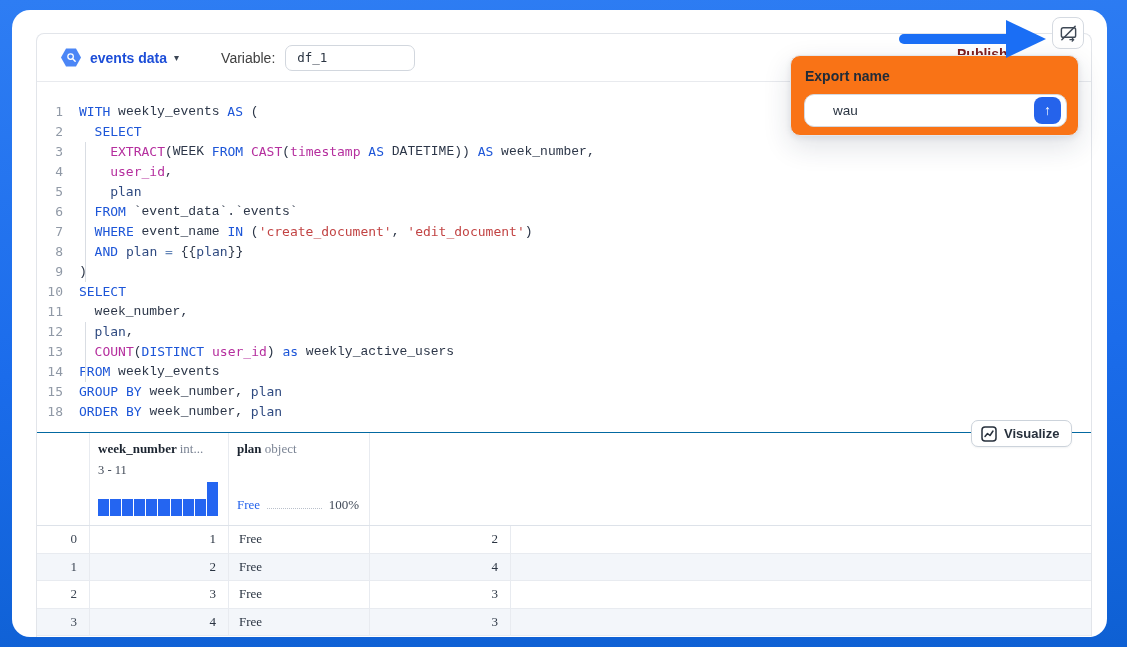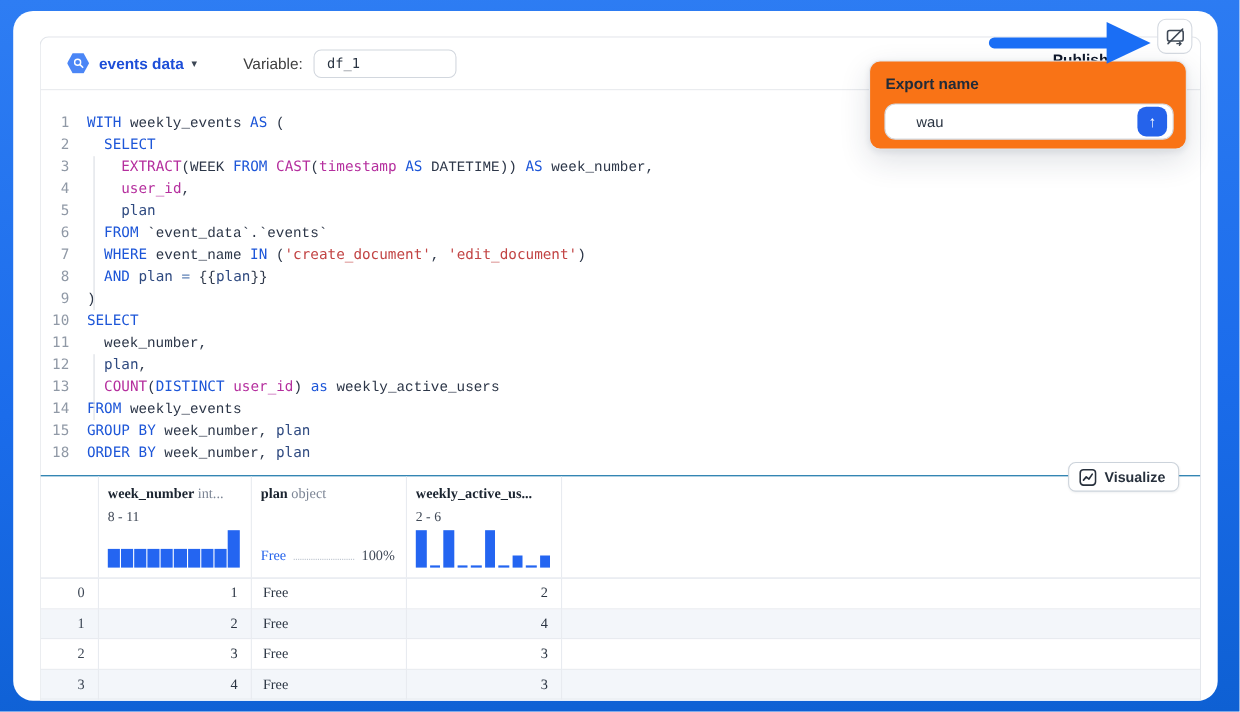--- a/index.html
+++ b/index.html
@@ -56,21 +56,21 @@
   .topval .tv-pct { color:#3f4856; }
 
   .t-row { height:27.5px; font-size:13px; color:#2a3442; }
   .t-row.striped { background:#f3f6fa; }
   .t-cell { border-right:1px solid #e8ebf0; border-bottom:1px solid #e8ebf0; display:flex; align-items:center; padding:0 10px; white-space:nowrap; overflow:hidden; }
   .t-cell.idx { color:#3c4654; justify-content:flex-end; padding-right:12px; }
   .t-cell.num { justify-content:flex-end; padding-right:12px; }
   .t-cell.fill { border-right:none; }
 
   
-  .hidden-behind { position:absolute; left:957px; top:46px; font-size:14px; font-weight:bold; color:#0f172a; z-index:20; }
+  .hidden-behind { position:absolute; left:957px; top:46px; font-size:14px; font-weight:bold; color:#7f1d1d; z-index:20; }
   .export-popup { position:absolute; left:790px; top:55px; width:289px; height:81px; background:#f97316; border:1px solid #e4e7ec; border-radius:10px; box-shadow:0 10px 28px rgba(25,40,70,.14), 0 2px 6px rgba(25,40,70,.08); z-index:40; }
   .export-title { position:absolute; left:14px; top:12px; font-size:14px; font-weight:bold; color:#212b38; }
   .export-input { position:absolute; left:13px; top:38px; width:263px; height:33px; border:1px solid #d4d9e0; border-radius:10px; font-size:13.5px; color:#2a3442; padding:0 40px 0 28px; background:#fff; }
   .export-submit { position:absolute; left:243px; top:41px; width:27px; height:27px; border:none; border-radius:8px; background:#2563eb; color:#fff; font-size:14px; line-height:27px; text-align:center; cursor:pointer; padding:0; }
 
   
   .anno-arrow { position:absolute; left:898px; top:16px; z-index:50; pointer-events:none; }
   .preview-toggle { position:absolute; left:1052px; top:17px; width:32px; height:32px; background:#fff; border:1px solid #d5dae1; border-radius:8px; display:flex; align-items:center; justify-content:center; z-index:30; cursor:pointer; }
 </style>
 </head>
@@ -126,21 +126,21 @@
       </span>
       <span>Visualize</span>
     </button>
 
     <div class="table">
       <div class="t-grid t-header">
         <div class="t-hcell"></div>
 
         <div class="t-hcell">
           <div class="col-title"><span>week_number</span> <span class="col-type">int...</span></div>
-          <div class="col-range">8 - 11</div>
+          <div class="col-range">3 - 11</div>
           <div class="hist hist-tight" id="hist-week">
               <div class="bar" style="height: 50%;"></div>
               <div class="bar" style="height: 50%;"></div>
               <div class="bar" style="height: 50%;"></div>
               <div class="bar" style="height: 50%;"></div>
               <div class="bar" style="height: 50%;"></div>
               <div class="bar" style="height: 50%;"></div>
               <div class="bar" style="height: 50%;"></div>
               <div class="bar" style="height: 50%;"></div>
               <div class="bar" style="height: 50%;"></div>
@@ -150,36 +150,20 @@
 
         <div class="t-hcell">
           <div class="col-title"><span>plan</span> <span class="col-type">object</span></div>
           <div class="topval">
             <span class="tv-label">Free</span>
             <span class="leader"></span>
             <span class="tv-pct">100%</span>
           </div>
         </div>
 
-        <div class="t-hcell">
-          <div class="col-title"><span>weekly_active_us...</span></div>
-          <div class="col-range">2 - 6</div>
-          <div class="hist hist-loose" id="hist-wau">
-              <div class="bar" style="height: 100%;"></div>
-              <div class="bar" style="height: 6%;"></div>
-              <div class="bar" style="height: 100%;"></div>
-              <div class="bar" style="height: 6%;"></div>
-              <div class="bar" style="height: 6%;"></div>
-              <div class="bar" style="height: 100%;"></div>
-              <div class="bar" style="height: 6%;"></div>
-              <div class="bar" style="height: 33%;"></div>
-              <div class="bar" style="height: 6%;"></div>
-              <div class="bar" style="height: 33%;"></div>
-            </div>
-        </div>
 
         <div class="t-hcell" style="border-right:none"></div>
       </div>
       <div id="table-rows">
           <div class="t-grid t-row">
             <div class="t-cell idx">0</div>
             <div class="t-cell num">1</div>
             <div class="t-cell">Free</div>
             <div class="t-cell num">2</div>
             <div class="t-cell fill"></div>

